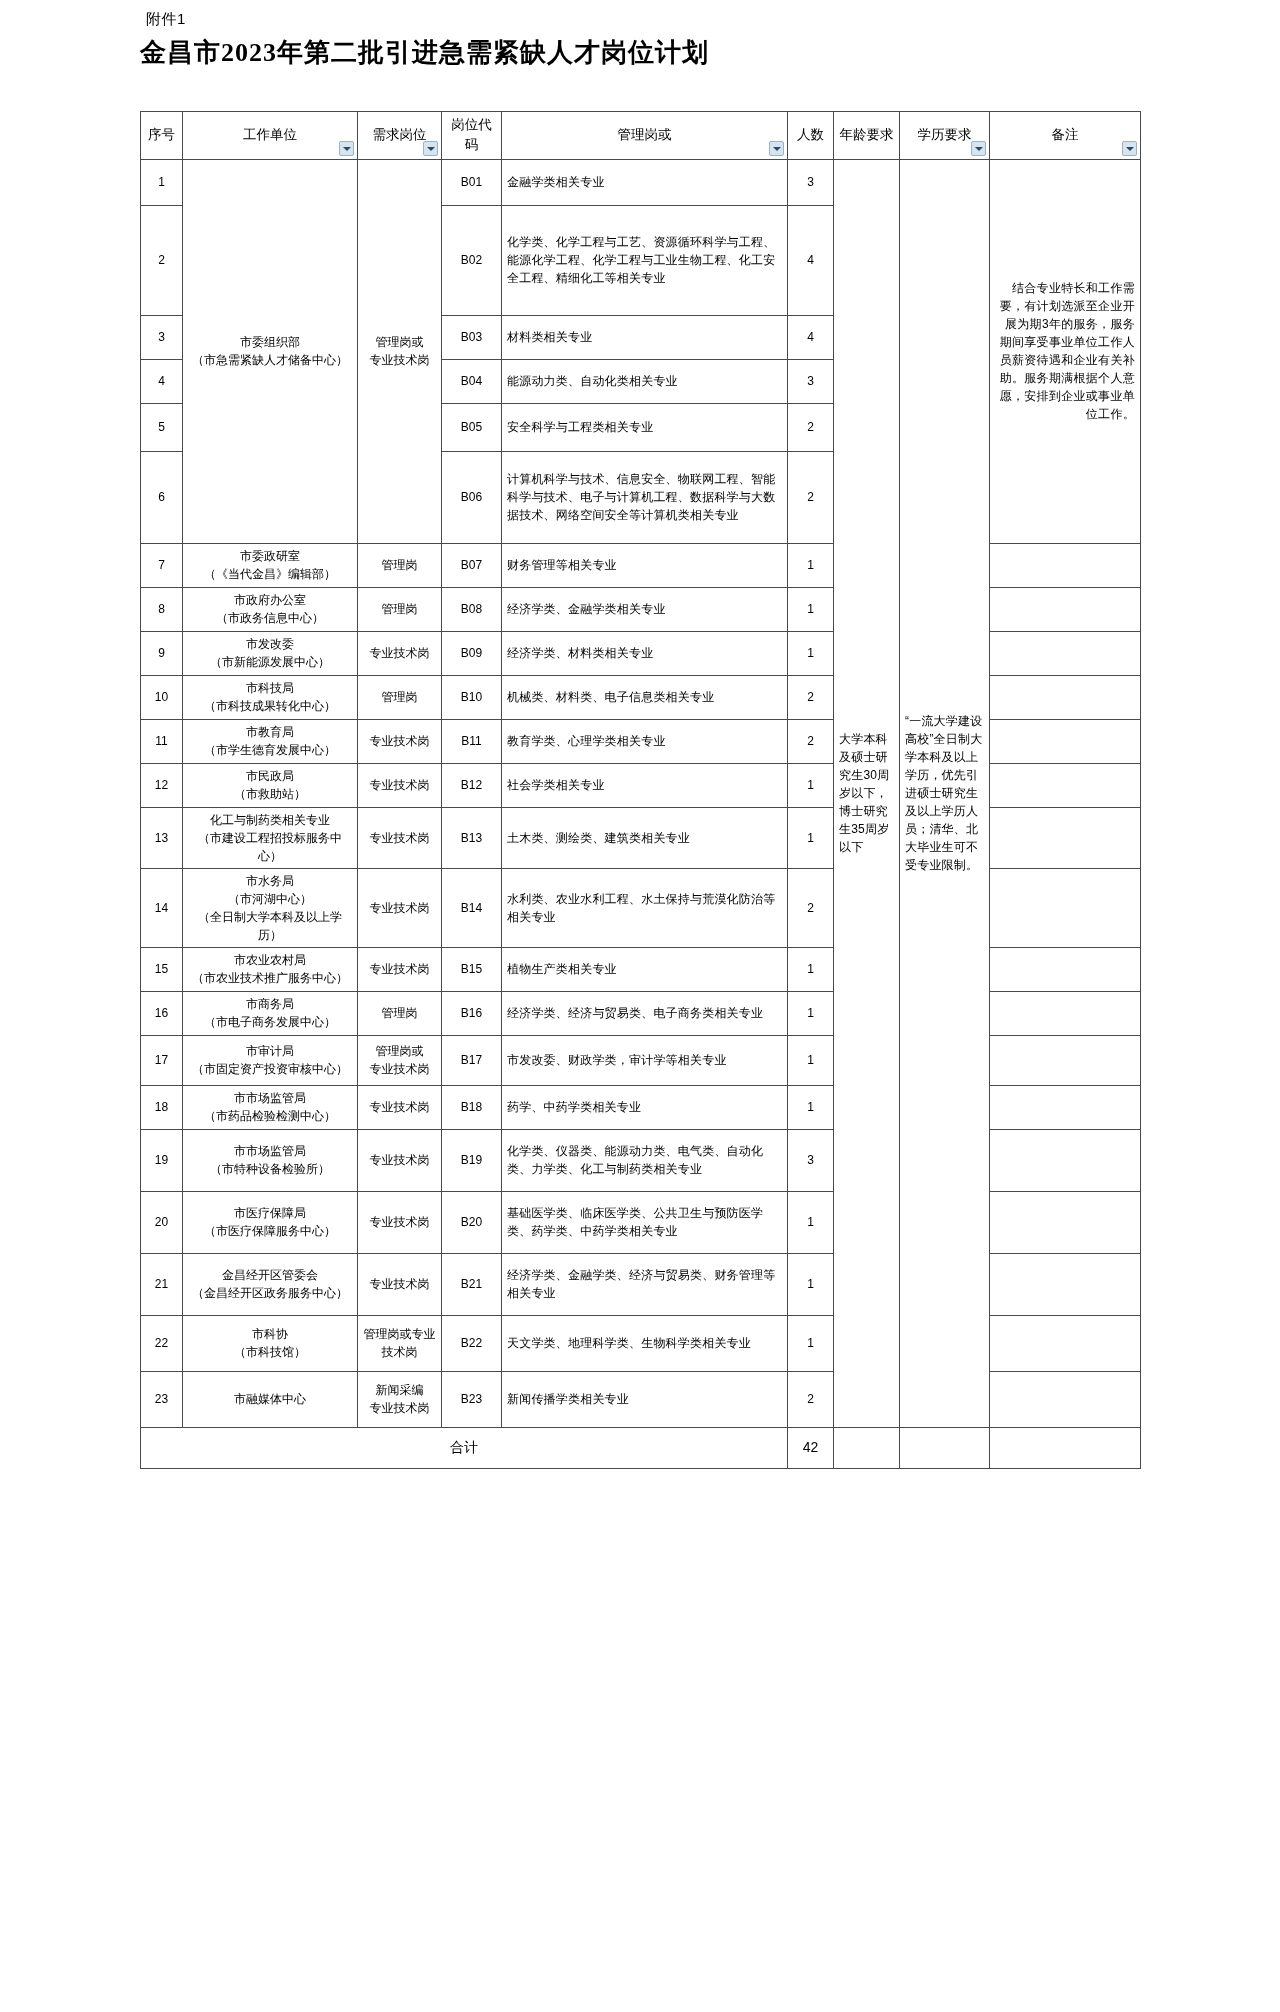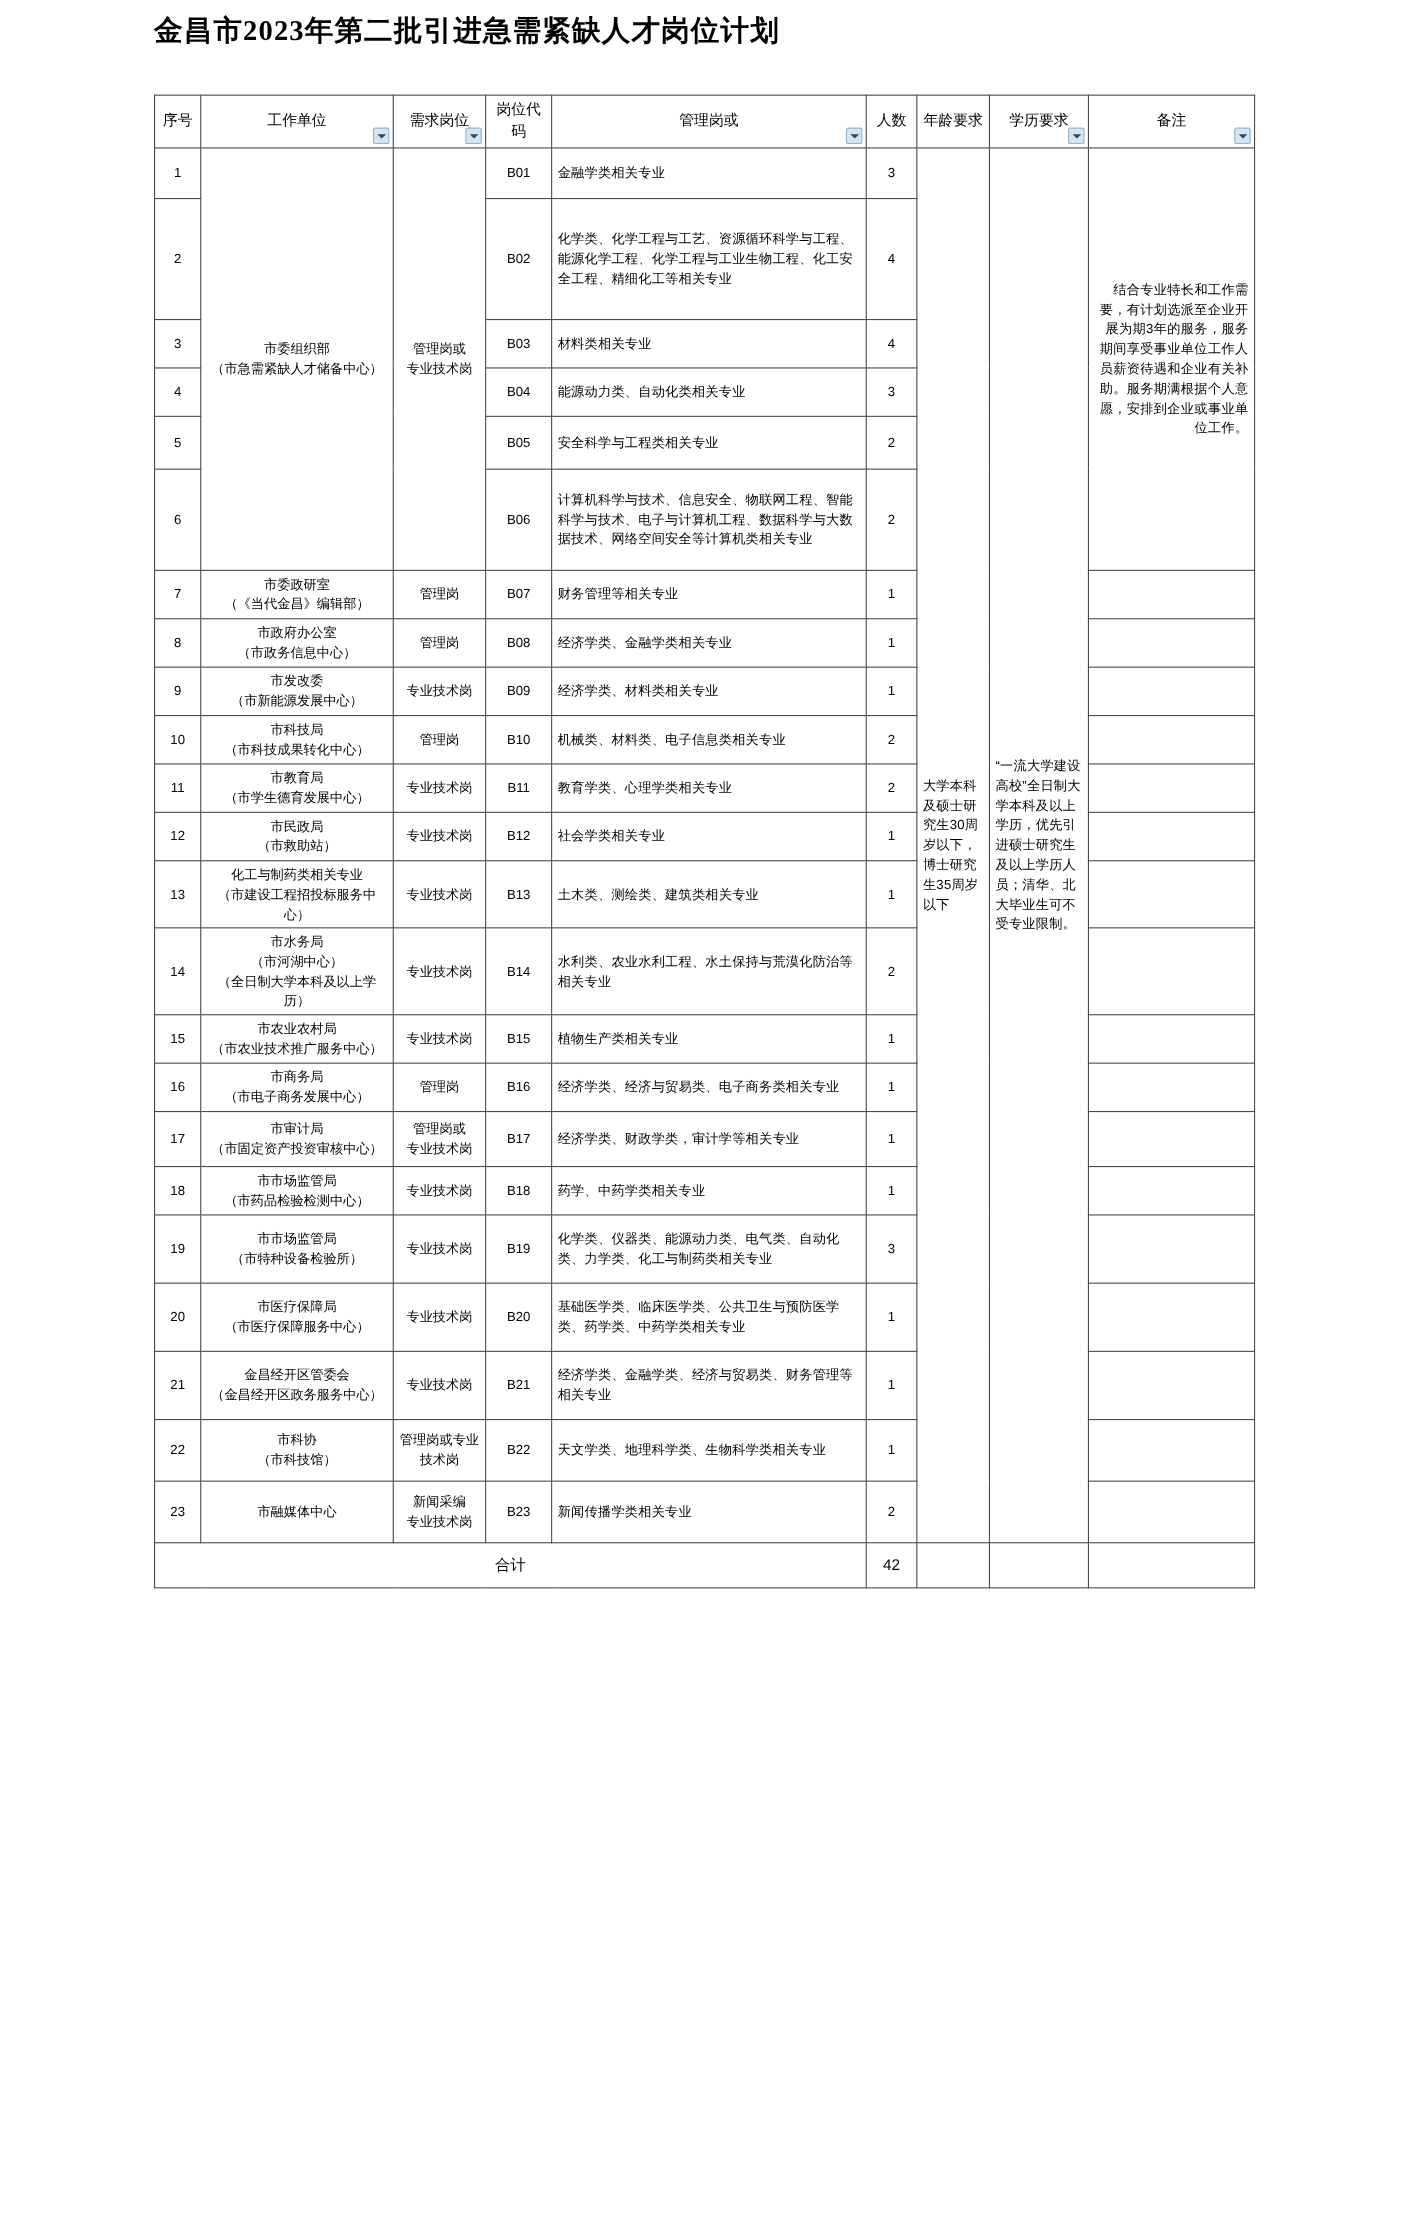--- a/index.html
+++ b/index.html
@@ -100,20 +100,21 @@
   col.c6 { width: 46px; }
   col.c7 { width: 66px; }
   col.c8 { width: 90px; }
   col.c9 { width: 151px; }
 </style>
 </head>
 <body>
 
 <div class="page">
 
+  <div class="attach-label">附件1</div>
 
   <div class="doc-title">金昌市2023年第二批引进急需紧缺人才岗位计划</div>
 
   <table class="plan">
     <colgroup>
       <col class="c1">
         <col class="c2">
         <col class="c3">
         <col class="c4">
         <col class="c5">
@@ -287,21 +288,21 @@
         <td class="c">1</td>
         <td class="vert-note"></td>
       </tr>
       <tr style="height:50px">
         <td class="c">17</td>
         <td class="unit-cell" style="white-space:pre-line">市审计局
 （市固定资产投资审核中心）</td>
         <td class="c" style="white-space:pre-line">管理岗或
 专业技术岗</td>
         <td class="c">B17</td>
-        <td class="spec">经济学类、财政学类，审计学等相关专业</td>
+        <td class="spec">市发改委、财政学类，审计学等相关专业</td>
         <td class="c">1</td>
         <td class="vert-note"></td>
       </tr>
       <tr style="height:44px">
         <td class="c">18</td>
         <td class="unit-cell" style="white-space:pre-line">市市场监管局
 （市药品检验检测中心）</td>
         <td class="c" style="white-space:pre-line">专业技术岗</td>
         <td class="c">B18</td>
         <td class="spec">药学、中药学类相关专业</td>

